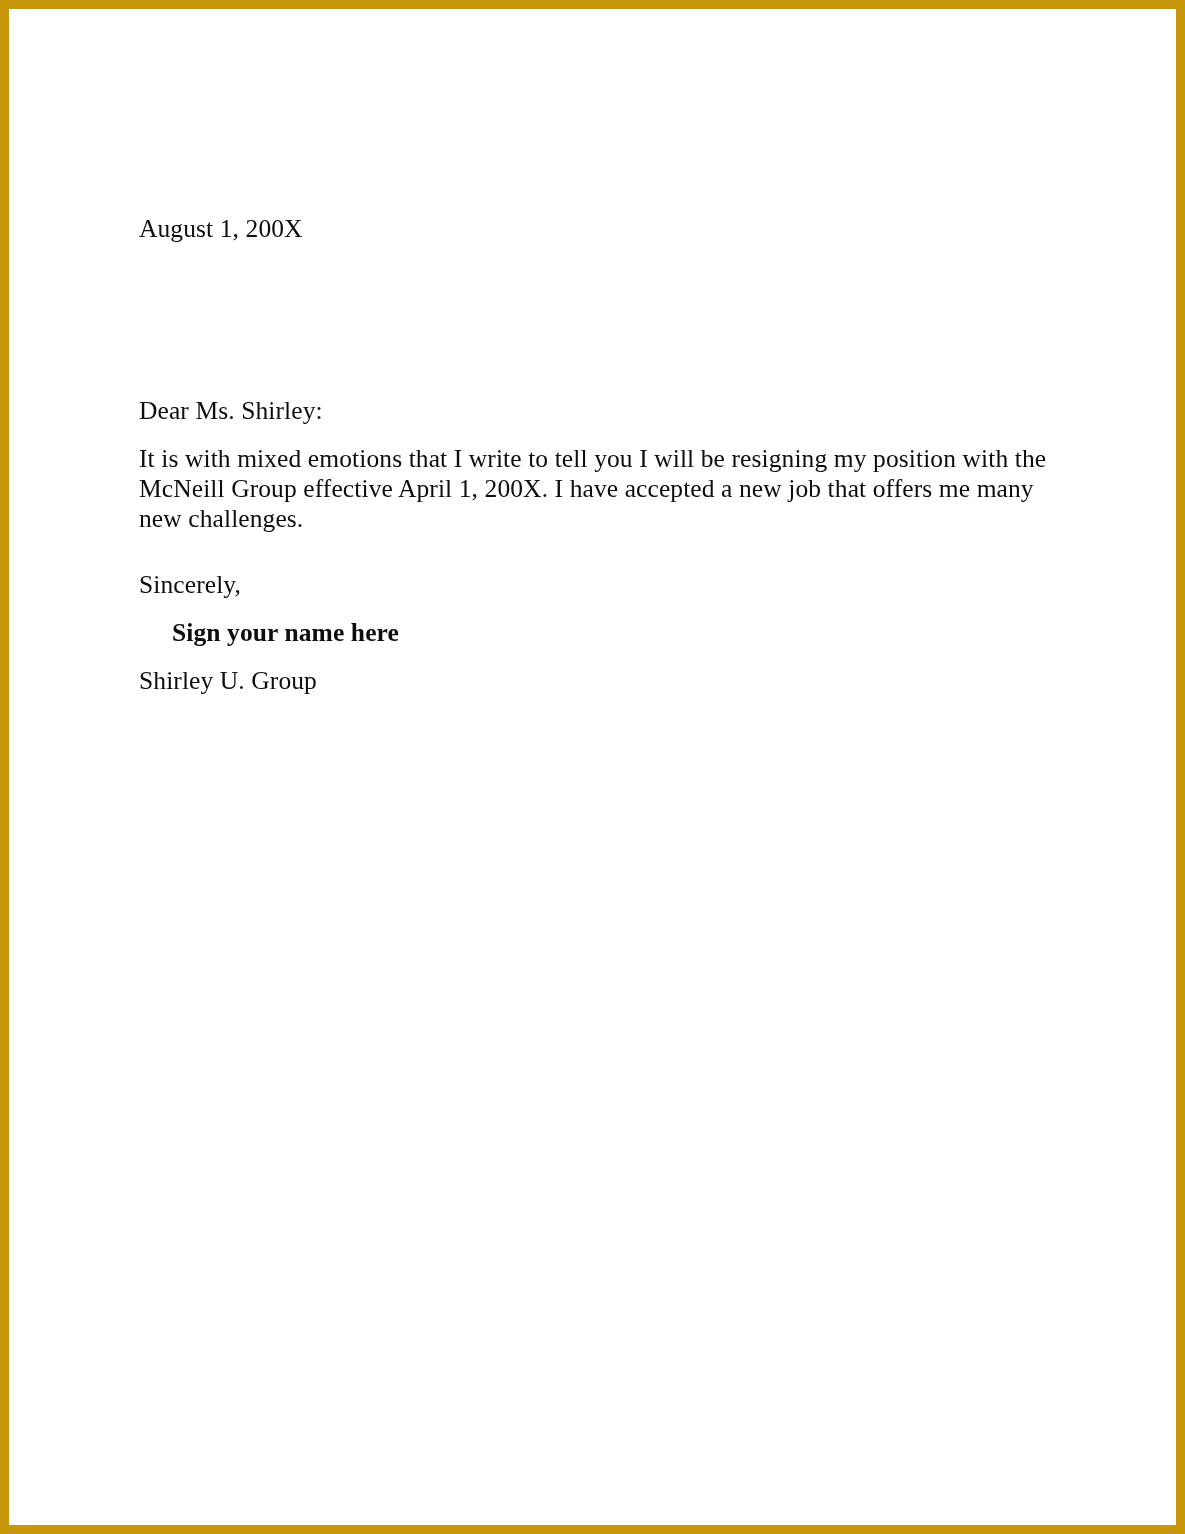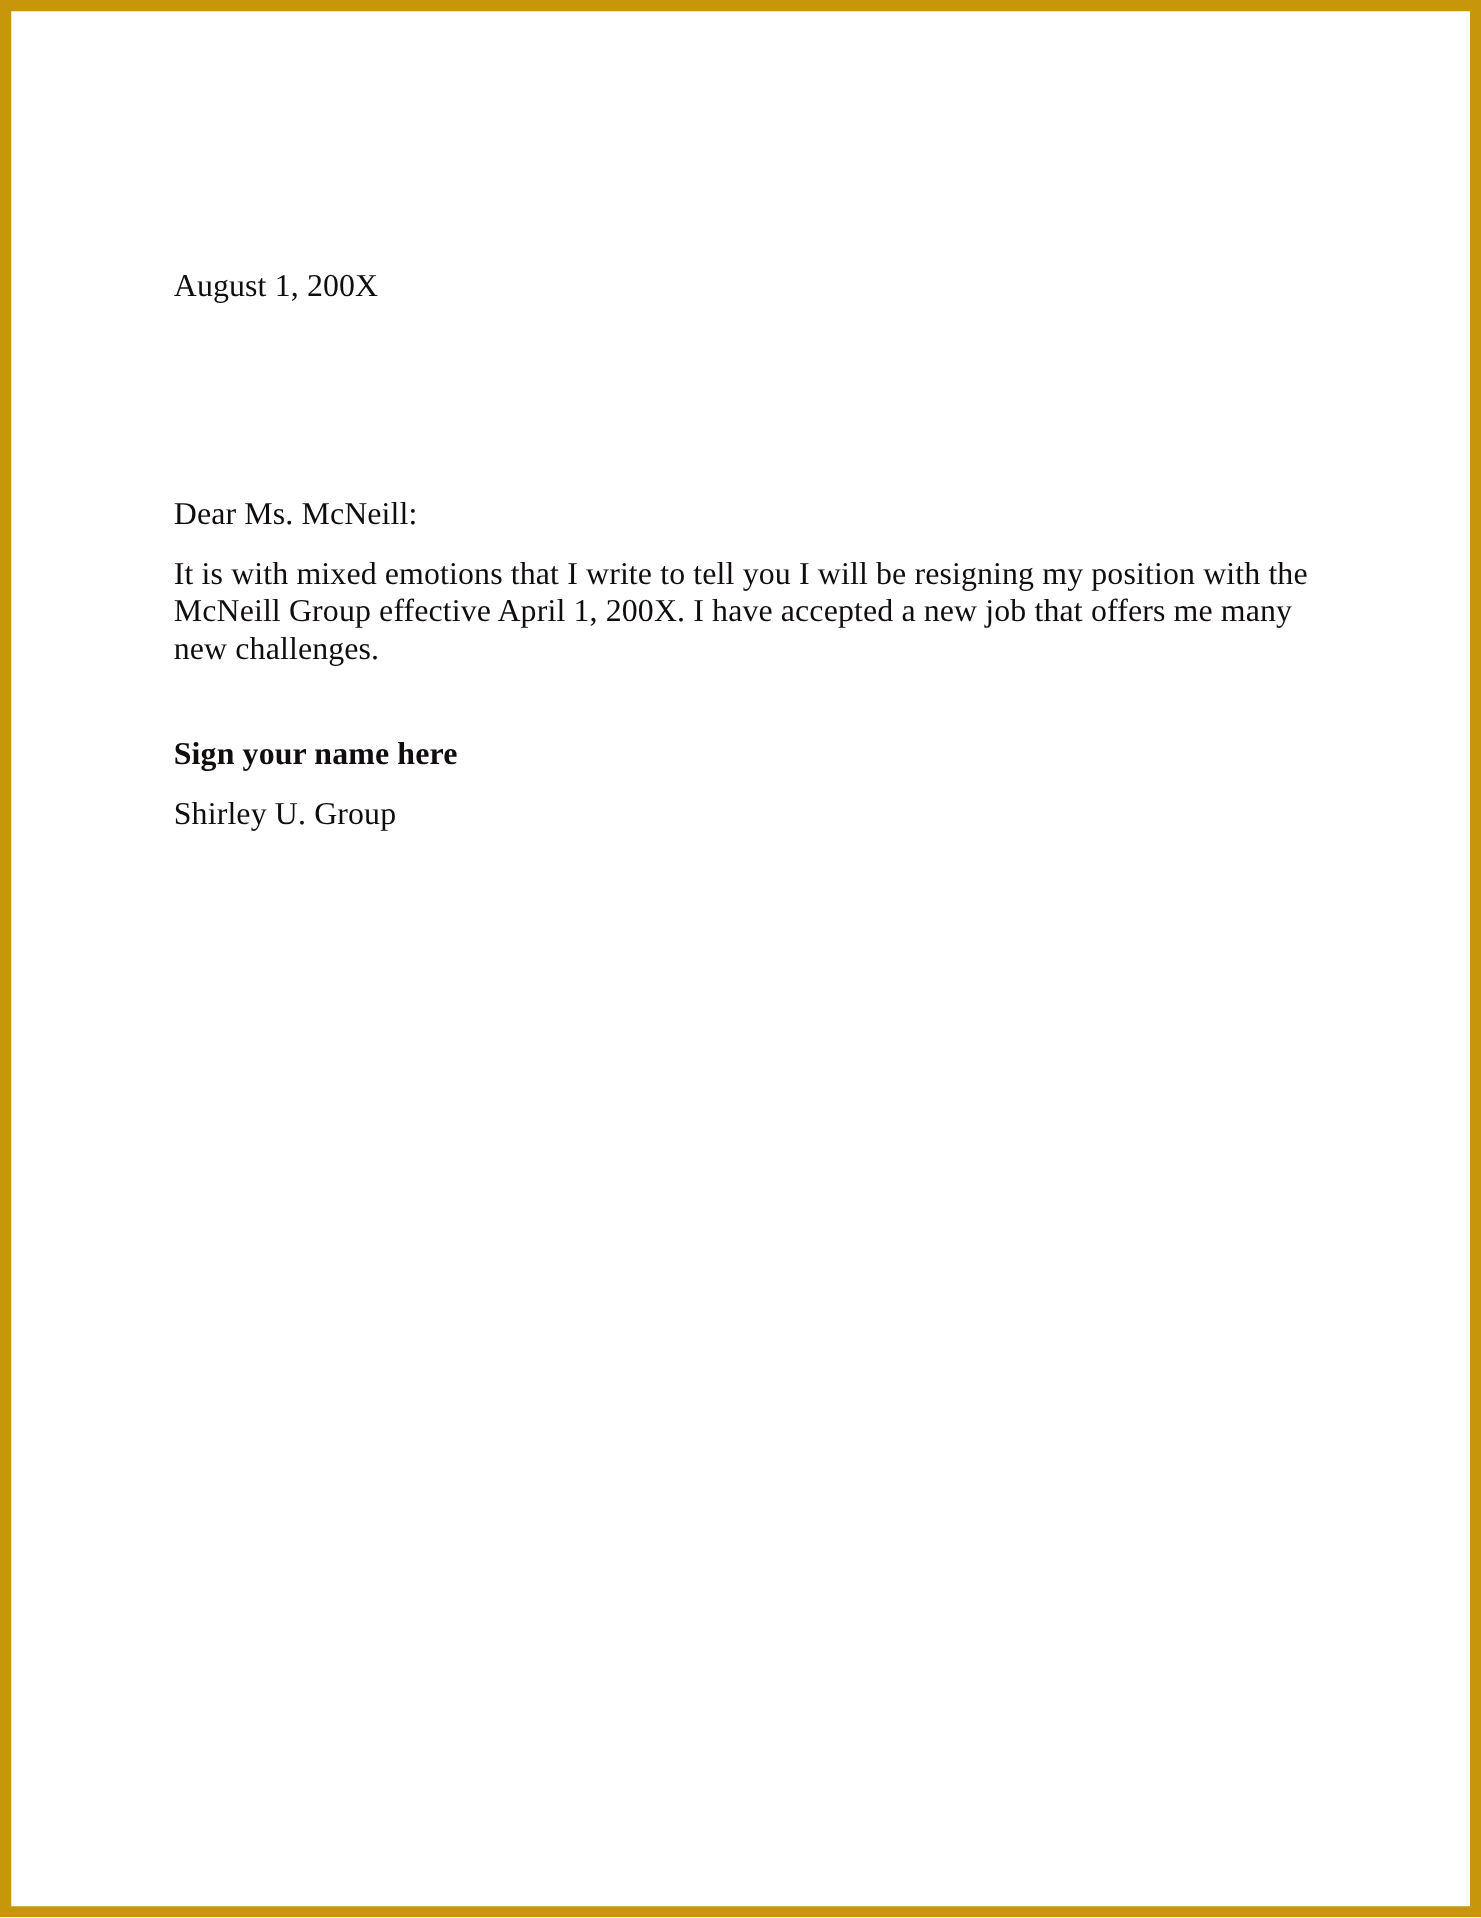--- a/index.html
+++ b/index.html
@@ -75,50 +75,52 @@
   .para-gap {
     height: 18px;
   }
 
   .letter-paragraph {
     max-width: 940px;
   }
 
   .signature-name {
     font-weight: bold;
+    margin-left: 33px;
   }
 
   .closing-gap {
     height: 18px;
   }
 </style>
 </head>
 <body>
 
 <div class="page">
 
   <div class="letter-sheet">
 
     <div class="letter-body">
 
       <p class="letter-line date-line">August 1, 200X</p>
 
       <div class="block-gap"></div>
 
-      <p class="letter-line salutation">Dear Ms. McNeill:</p>
+      <p class="letter-line salutation">Dear Ms. Shirley:</p>
 
       <div class="para-gap"></div>
 
       <p class="letter-paragraph">It is with mixed emotions that I write to tell you I will be resigning my position with the McNeill Group effective April 1, 200X. I have accepted a new job that offers me many new challenges.</p>
 
       <div class="para-gap"></div>
 
 
       <div class="para-gap"></div>
 
+      <p class="letter-line">Sincerely,</p>
 
       <div class="closing-gap"></div>
 
       <p class="letter-line signature-name">Sign your name here</p>
 
       <div class="closing-gap"></div>
 
       <p class="letter-line">Shirley U. Group</p>
 
     </div>

